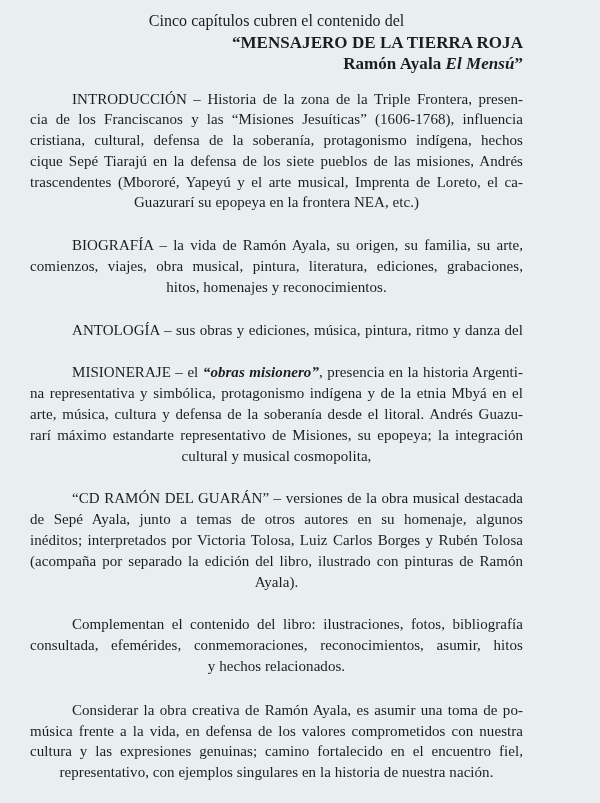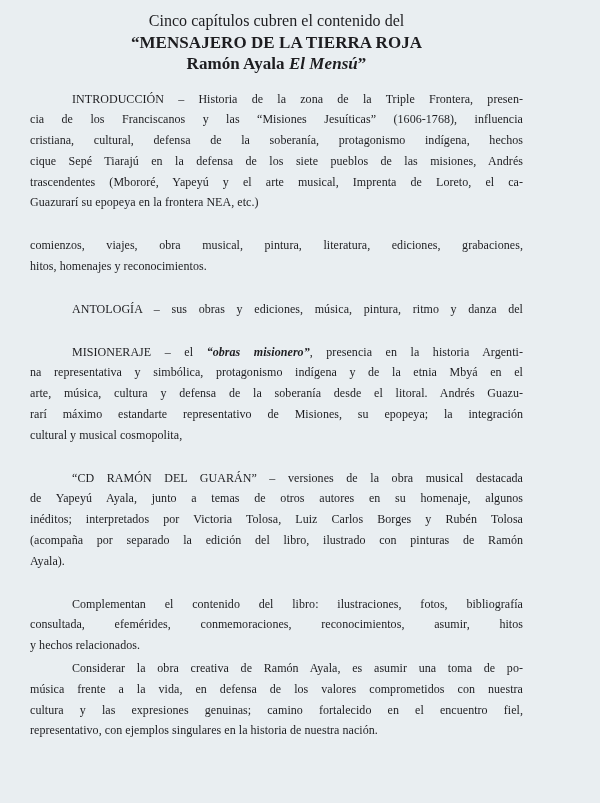--- a/index.html
+++ b/index.html
@@ -19,34 +19,35 @@
   .header { margin-bottom: 14px; }
   .header .line {
     text-align: center;
     font-size: 16px;
     line-height: 21.5px;
   }
   .header .line:nth-child(2),
   .header .line:nth-child(3) {
     font-size: 17px;
     font-weight: bold;
+    text-align: right;
   }
   .body-paras .para { margin-bottom: 22px; }
-  .body-paras .para:nth-child(6) { margin-bottom: 2px; }
+  .body-paras .para:nth-child(6) { margin-bottom: 23px; }
   .body-paras .para:last-child { margin-bottom: 8px; }
   .line {
-    font-size: 12px;
+    font-size: 15px;
     line-height: 20.8px;
     letter-spacing: 0.05px;
   }
   .line.just {
     text-align: justify;
     text-align-last: justify;
   }
-  .line.lastline { text-align: left; }
+  .line.lastline { text-align: center; }
   .line.indent { padding-left: 42px; }
   .seg-b { font-weight: bold; }
   .seg-bi { font-weight: bold; font-style: italic; }
 </style>
 </head>
 <body>
 
 <div class="page">
   <div class="header">
       <div class="line"><span>Cinco capítulos cubren el contenido del</span></div>
@@ -56,36 +57,37 @@
   <div class="body-paras">
       <div class="para">
         <div class="line just indent"><span>INTRODUCCIÓN – Historia de la zona de la Triple Frontera, presen-</span></div>
         <div class="line just"><span>cia de los Franciscanos y las “Misiones Jesuíticas” (1606-1768), influencia</span></div>
         <div class="line just"><span>cristiana, cultural, defensa de la soberanía, protagonismo indígena, hechos</span></div>
         <div class="line just"><span>cique Sepé Tiarajú en la defensa de los siete pueblos de las misiones, Andrés</span></div>
         <div class="line just"><span>trascendentes (Mbororé, Yapeyú y el arte musical, Imprenta de Loreto, el ca-</span></div>
         <div class="line lastline"><span>Guazurarí su epopeya en la frontera NEA, etc.)</span></div>
       </div>
       <div class="para">
+        <div class="line just indent"><span>BIOGRAFÍA – la vida de Ramón Ayala, su origen, su familia, su arte,</span></div>
         <div class="line just"><span>comienzos, viajes, obra musical, pintura, literatura, ediciones, grabaciones,</span></div>
         <div class="line lastline"><span>hitos, homenajes y reconocimientos.</span></div>
       </div>
       <div class="para">
         <div class="line just indent"><span>ANTOLOGÍA – sus obras y ediciones, música, pintura, ritmo y danza del</span></div>
       </div>
       <div class="para">
         <div class="line just indent"><span>MISIONERAJE – el </span><span class="seg-bi">“obras misionero”</span><span>, presencia en la historia Argenti-</span></div>
         <div class="line just"><span>na representativa y simbólica, protagonismo indígena y de la etnia Mbyá en el</span></div>
         <div class="line just"><span>arte, música, cultura y defensa de la soberanía desde el litoral. Andrés Guazu-</span></div>
         <div class="line just"><span>rarí máximo estandarte representativo de Misiones, su epopeya; la integración</span></div>
         <div class="line lastline"><span>cultural y musical cosmopolita,</span></div>
       </div>
       <div class="para">
         <div class="line just indent"><span>“CD RAMÓN DEL GUARÁN” – versiones de la obra musical destacada</span></div>
-        <div class="line just"><span>de Yapeyú Ayala, junto a temas de otros autores en su homenaje, algunos</span></div>
+        <div class="line just"><span>de Sepé Ayala, junto a temas de otros autores en su homenaje, algunos</span></div>
         <div class="line just"><span>inéditos; interpretados por Victoria Tolosa, Luiz Carlos Borges y Rubén Tolosa</span></div>
         <div class="line just"><span>(acompaña por separado la edición del libro, ilustrado con pinturas de Ramón</span></div>
         <div class="line lastline"><span>Ayala).</span></div>
       </div>
       <div class="para">
         <div class="line just indent"><span>Complementan el contenido del libro: ilustraciones, fotos, bibliografía</span></div>
         <div class="line just"><span>consultada, efemérides, conmemoraciones, reconocimientos, asumir, hitos</span></div>
         <div class="line lastline"><span>y hechos relacionados.</span></div>
       </div>
       <div class="para">

